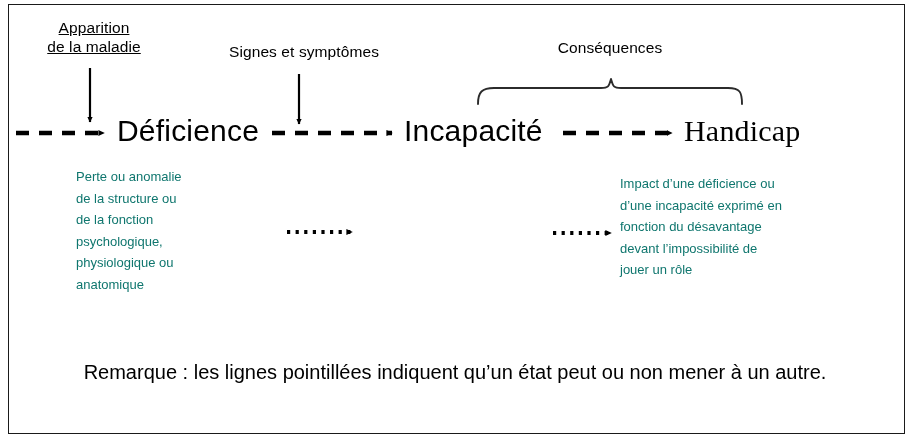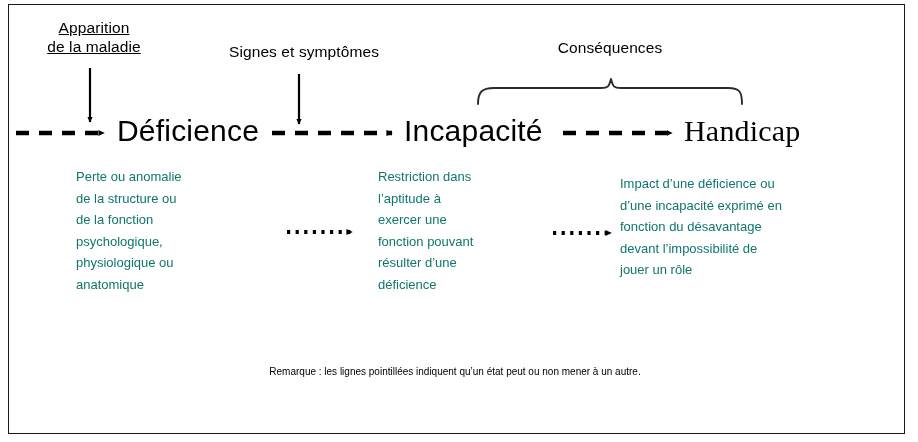--- a/index.html
+++ b/index.html
@@ -72,21 +72,21 @@
   #desc-incapacite { left: 378px; top: 166px; width: 188px; }
   #desc-handicap   { left: 620px; top: 173px; width: 266px; }
 
   
   #remark {
     position: absolute;
     left: 40px;
     top: 362px;
     width: 830px;
     text-align: center;
-    font-size: 10px;
+    font-size: 20px;
     line-height: 20px;
     color: #000;
   }
 
   
   #overlay {
     position: absolute;
     left: 0; top: 0;
     width: 918px; height: 442px;
     pointer-events: none;
@@ -112,26 +112,20 @@
 
   <div class="stage-word" id="stage-handicap">Handicap</div>
 
   <div class="desc" id="desc-deficience">Perte ou anomalie
 de la structure ou
 de la fonction
 psychologique,
 physiologique ou
 anatomique</div>
 
-  <div class="desc" id="desc-incapacite">Restriction dans
-l’aptitude à
-exercer une
-fonction pouvant
-résulter d’une
-déficience</div>
 
   <div class="desc" id="desc-handicap">Impact d’une déficience ou
 d’une incapacité exprimé en
 fonction du désavantage
 devant l’impossibilité de
 jouer un rôle</div>
 
   <div id="remark">Remarque : les lignes pointillées indiquent qu’un état peut ou non mener à un autre.</div>
 
   <svg id="overlay" viewBox="0 0 918 442">

